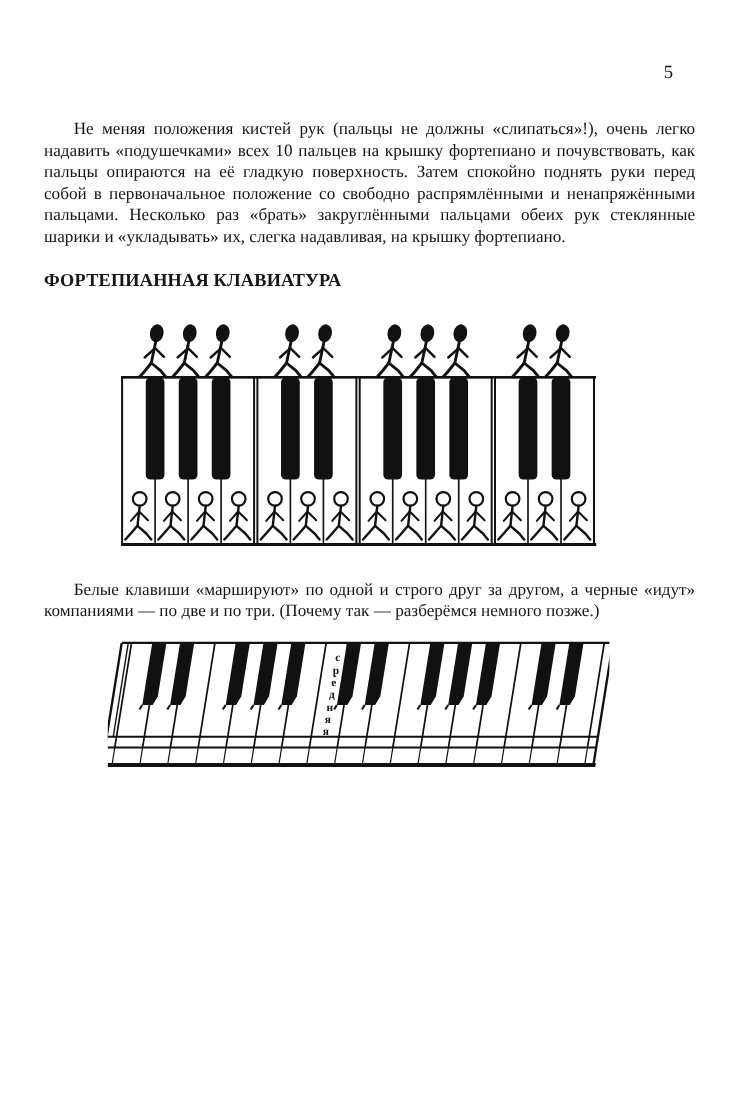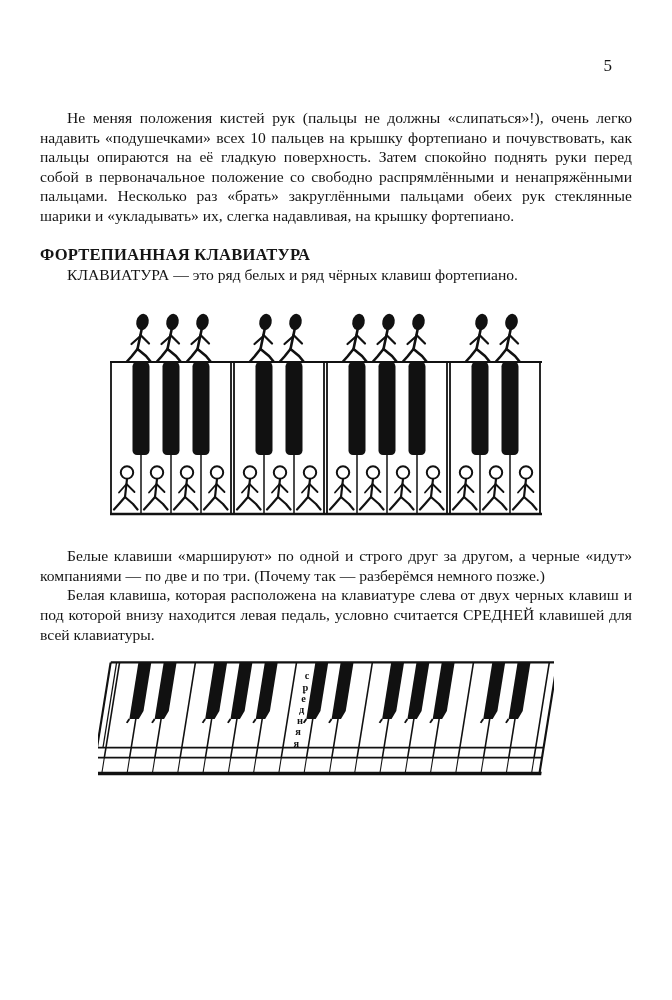--- a/index.html
+++ b/index.html
@@ -28,21 +28,20 @@
 <body>
 
 <div class="page">
   <div class="page-number">5</div>
 
   <div class="content">
     <p class="body-par" id="p1">Не меняя положения кистей рук (пальцы не должны «слипаться»!), очень легко надавить «подушечками» всех 10 пальцев на крышку фортепиано и почувствовать, как пальцы опираются на её гладкую поверхность. Затем спокойно поднять руки перед собой в первоначальное положение со свободно распрямлёнными и ненапряжёнными пальцами. Несколько раз «брать» закруглёнными пальцами обеих рук стеклянные шарики и «укладывать» их, слегка надавливая, на крышку фортепиано.</p>
 
     <h2 class="heading">ФОРТЕПИАННАЯ КЛАВИАТУРА</h2>
 
-    <p class="body-par def">КЛАВИАТУРА — это ряд белых и ряд чёрных клавиш фортепиано.</p>
 
     <figure class="fig1">
       <svg id="fig-marching" width="432" height="212" viewBox="0 0 432 212">
           <rect x="1" y="55" width="120" height="152" fill="#ffffff" stroke="#111111" stroke-width="1.8"></rect>
           <line x1="31" y1="55" x2="31" y2="207" stroke="#111111" stroke-width="1.5"></line>
           <line x1="61" y1="55" x2="61" y2="207" stroke="#111111" stroke-width="1.5"></line>
           <line x1="91" y1="55" x2="91" y2="207" stroke="#111111" stroke-width="1.5"></line>
           <rect x="22.5" y="55" width="17" height="93" rx="4.5" fill="#111111"></rect>
           <g transform="translate(30,55)">
             <ellipse cx="2.5" cy="-40" rx="6.2" ry="8.2" fill="#111111" transform="rotate(12 2.5 -40)"></ellipse>
@@ -206,21 +205,20 @@
             <path d="M0 -31 L-2 -13" stroke="#111111" stroke-width="2.2" fill="none" stroke-linecap="round"></path>
             <path d="M-0.5 -26 L7.5 -18 M-0.5 -26 L-8 -17.5" stroke="#111111" stroke-width="1.8000000000000003" fill="none" stroke-linecap="round"></path>
             <path d="M-2 -13 L6 -6 L10.5 -0.5 M-2 -13 L-8.5 -5.5 L-13 -0.5" stroke="#111111" stroke-width="2.2" fill="none" stroke-linecap="round" stroke-linejoin="round"></path>
           </g>
           <line x1="0" y1="55" x2="432" y2="55" stroke="#111111" stroke-width="2.2"></line>
           <line x1="0" y1="207" x2="436" y2="207" stroke="#111111" stroke-width="2.6"></line>
         </svg>
     </figure>
 
     <p class="body-par">Белые клавиши «маршируют» по одной и строго друг за другом, а черные «идут» компаниями — по две и по три. (Почему так — разберёмся немного позже.)</p>
-    <p class="body-par">Белая клавиша, которая расположена на клавиатуре слева от двух черных клавиш и под которой внизу находится левая педаль, условно считается СРЕДНЕЙ клавишей для всей клавиатуры.</p>
 
     <figure class="fig2">
       <svg id="fig-middle" width="456" height="133" viewBox="0 0 460 133">
           <g transform="matrix(1,0,-0.16,1,20,0)">
             <line x1="-5" y1="14" x2="445.5" y2="14" stroke="#111111" stroke-width="2.2"></line>
             <line x1="-5" y1="100" x2="445.5" y2="100" stroke="#111111" stroke-width="1.8"></line>
             <line x1="-5" y1="110" x2="445.5" y2="110" stroke="#111111" stroke-width="1.8"></line>
             <line x1="-7" y1="126" x2="447.5" y2="126" stroke="#111111" stroke-width="3.6"></line>
             <line x1="-5" y1="14" x2="-5" y2="126" stroke="#111111" stroke-width="2.2"></line>
             <line x1="1" y1="14" x2="1" y2="100" stroke="#111111" stroke-width="1.3"></line>

